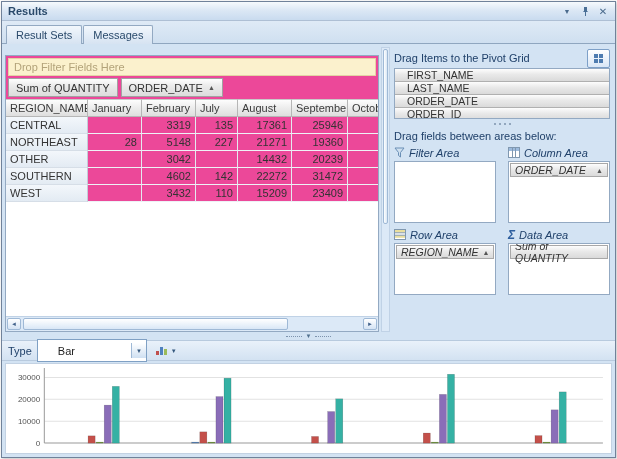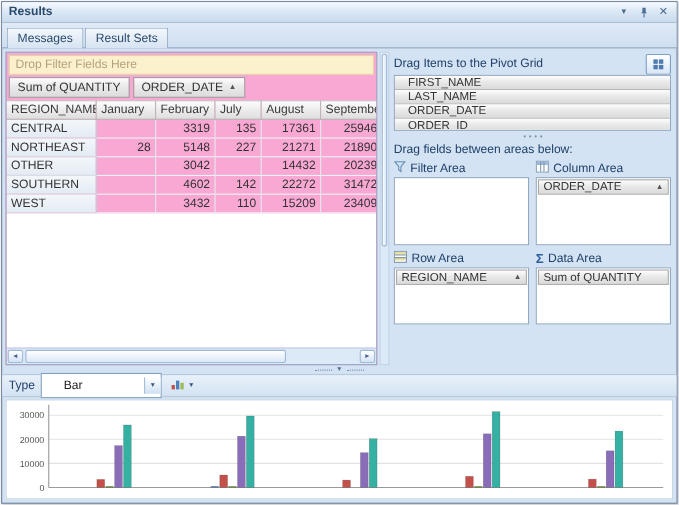--- a/index.html
+++ b/index.html
@@ -7,21 +7,21 @@
 .window{width:615px;height:457px;margin:1px;border:1px solid #70829a;background:#d3e3f3;font-size:11px;color:#333;box-shadow:1px 1px 3px rgba(0,0,0,.25);display:flex;flex-direction:column;}
 .titlebar{height:19px;flex:none;display:flex;align-items:center;padding:0 4px 0 6px;background:linear-gradient(#f6fafd,#dce8f5 45%,#c9dbef);border-bottom:1px solid #aebfd4;}
 .titlebar .title{font-weight:bold;color:#2a4a6b;font-size:11px;flex:1;}
 .tb-ic{width:16px;height:14px;display:flex;align-items:center;justify-content:center;color:#4a6a8c;margin-left:2px;cursor:default;}
 .tb-ic.ch{font-size:7px;}
 .tb-ic.cl{font-size:10px;}
 .tabbar{height:23px;flex:none;display:flex;align-items:flex-end;padding:3px 4px 0 4px;gap:1px;border-bottom:1px solid #8fa6bf;background:linear-gradient(#dfeaf6,#cfdff0);}
 .tab{padding:3px 9px 3px;font-size:11px;color:#2a4a6b;background:linear-gradient(#f2f7fc,#d6e3f2);border:1px solid #93a9c2;border-bottom:none;border-radius:2px 2px 0 0;position:relative;top:1px;white-space:nowrap;cursor:default;}
 .tab.active{background:#fff;color:#1a1a1a;z-index:2;}
 .main{display:flex;height:288px;flex:none;padding:3px 3px 0 3px;}
-.pivot-pane{width:338px;flex:none;background:#f9a8d4;border:1px solid #93a9c2;display:flex;flex-direction:column;overflow:hidden;}
+.pivot-pane{width:374px;flex:none;background:#ec4899;border:1px solid #93a9c2;display:flex;flex-direction:column;overflow:hidden;margin-top:8px;}
 .filter-banner{height:18px;flex:none;margin:2px;background:#fbf1cd;border:1px solid #e3d3a5;color:#b3a37a;font-size:11px;padding:2px 5px;overflow:hidden;}
 .field-row{height:21px;flex:none;display:flex;gap:3px;padding:0 2px 2px 2px;}
 .fbtn{display:inline-flex;align-items:center;gap:5px;padding:2px 7px;background:linear-gradient(#fefefe,#ebebeb 40%,#dcdcdc);border:1px solid #a2a2a2;font-size:11px;color:#333;white-space:nowrap;}
 .sort{font-size:7px;color:#555;}
 .grow{display:flex;flex:none;height:18px;}
 .drow{height:17px;}
 .hcell{background:linear-gradient(#fdfdfd,#eeeeee 45%,#dedede);border-right:1px solid #b6b6b6;border-bottom:1px solid #b6b6b6;border-top:1px solid #c9c9c9;padding:2px 4px;font-size:11px;color:#3a3a3a;overflow:hidden;white-space:nowrap;flex:none;display:flex;align-items:center;gap:5px;}
 .rowhead{background:linear-gradient(#f3f7fb,#e3ebf3);border-right:1px solid #c2cdd9;border-bottom:1px solid #d6dee7;padding:2px 4px;flex:none;color:#333;overflow:hidden;white-space:nowrap;}
 .dcell{border-right:1px solid #e4e9ef;border-bottom:1px solid #eef2f6;padding:2px 4px;text-align:right;flex:none;color:#333;overflow:hidden;white-space:nowrap;}
 .filler{flex:1;background:#fff;}
@@ -35,21 +35,21 @@
 .fc-head{display:flex;align-items:center;height:20px;flex:none;}
 .fc-title{flex:1;font-size:11px;color:#20416a;}
 .grid-btn{width:23px;height:19px;border:1px solid #7da0c8;background:linear-gradient(#ffffff,#d9e7f6);border-radius:2px;display:flex;align-items:center;justify-content:center;}
 .grid-ic{width:9px;height:9px;display:grid;grid-template-columns:4px 4px;grid-template-rows:4px 4px;gap:1px;}
 .grid-ic span{background:#4e7cb0;}
 .field-list{border:1px solid #93a9c2;background:#fff;height:51px;flex:none;overflow:hidden;display:flex;flex-direction:column;}
 .fl-item{height:13px;flex:none;background:linear-gradient(#fdfdfd,#e9e9e9 45%,#dadada);border-bottom:1px solid #b0b0b0;font-size:10.5px;color:#333;padding:0 12px;line-height:12px;}
 .grip{height:9px;flex:none;display:flex;align-items:center;justify-content:center;gap:3px;}
 .grip i{width:2px;height:2px;background:#7d93ad;border-radius:50%;}
 .drag-hint{font-size:11px;color:#20416a;margin:2px 0 3px;flex:none;}
-.areas{display:grid;grid-template-columns:1fr 1fr;column-gap:6px;flex:none;}
+.areas{display:grid;grid-template-columns:1fr 1fr;column-gap:12px;flex:none;font-style:italic;}
 .area-head{display:flex;align-items:center;gap:4px;height:16px;font-size:11px;color:#20416a;}
 .mt{margin-top:4px;}
 .area-box{border:1px solid #93a9c2;background:#fff;padding:1px;overflow:hidden;}
 .box1{height:62px;}
 .box2{height:52px;}
 .area-item{display:flex;align-items:center;gap:4px;height:14px;background:linear-gradient(#fdfdfd,#e9e9e9 45%,#dadada);border:1px solid #a8a8a8;font-size:10.5px;padding:0 4px;color:#333;}
 .area-item .sort{margin-left:auto;}
 .sigma{color:#2e5f9e;font-weight:bold;font-size:12px;line-height:12px;}
 .defer-row{display:flex;align-items:center;gap:5px;margin-top:7px;flex:none;}
 .cb{width:12px;height:12px;flex:none;border:1px solid #8aa0b8;background:#fff;}
@@ -79,22 +79,22 @@
     <span class="tb-ic">
       <svg width="9" height="11" viewBox="0 0 9 11">
           <path d="M3 1h3v4l1.2 1H1.8L3 5z" fill="#4a6f96"></path>
           <line x1="4.5" y1="6" x2="4.5" y2="10" stroke="#4a6f96" stroke-width="1"></line>
         </svg>
     </span>
     <span class="tb-ic cl">✕</span>
   </div>
 
   <div class="tabbar">
+      <div class="tab">Result Sets</div>
       <div class="tab">Messages</div>
-      <div class="tab">Result Sets</div>
     </div>
 
   <div class="main">
 
     <div class="pivot-pane">
       <div class="filter-banner">Drop Filter Fields Here</div>
       <div class="field-row">
         <div class="fbtn">
           <span>Sum of QUANTITY</span>
         </div>
@@ -123,21 +123,21 @@
             <div class="dcell" style="width: 54px;">17361</div>
             <div class="dcell" style="width: 56px;">25946</div>
             <div class="dcell" style="width: 50px;"></div>
           </div>
           <div class="grow drow">
             <div class="rowhead" style="width: 82px;">NORTHEAST</div>
             <div class="dcell" style="width: 54px;">28</div>
             <div class="dcell" style="width: 54px;">5148</div>
             <div class="dcell" style="width: 42px;">227</div>
             <div class="dcell" style="width: 54px;">21271</div>
-            <div class="dcell" style="width: 56px;">21890</div>
+            <div class="dcell" style="width: 56px;">19360</div>
             <div class="dcell" style="width: 50px;"></div>
           </div>
           <div class="grow drow">
             <div class="rowhead" style="width: 82px;">OTHER</div>
             <div class="dcell" style="width: 54px;"></div>
             <div class="dcell" style="width: 54px;">3042</div>
             <div class="dcell" style="width: 42px;"></div>
             <div class="dcell" style="width: 54px;">14432</div>
             <div class="dcell" style="width: 56px;">20239</div>
             <div class="dcell" style="width: 50px;"></div>

